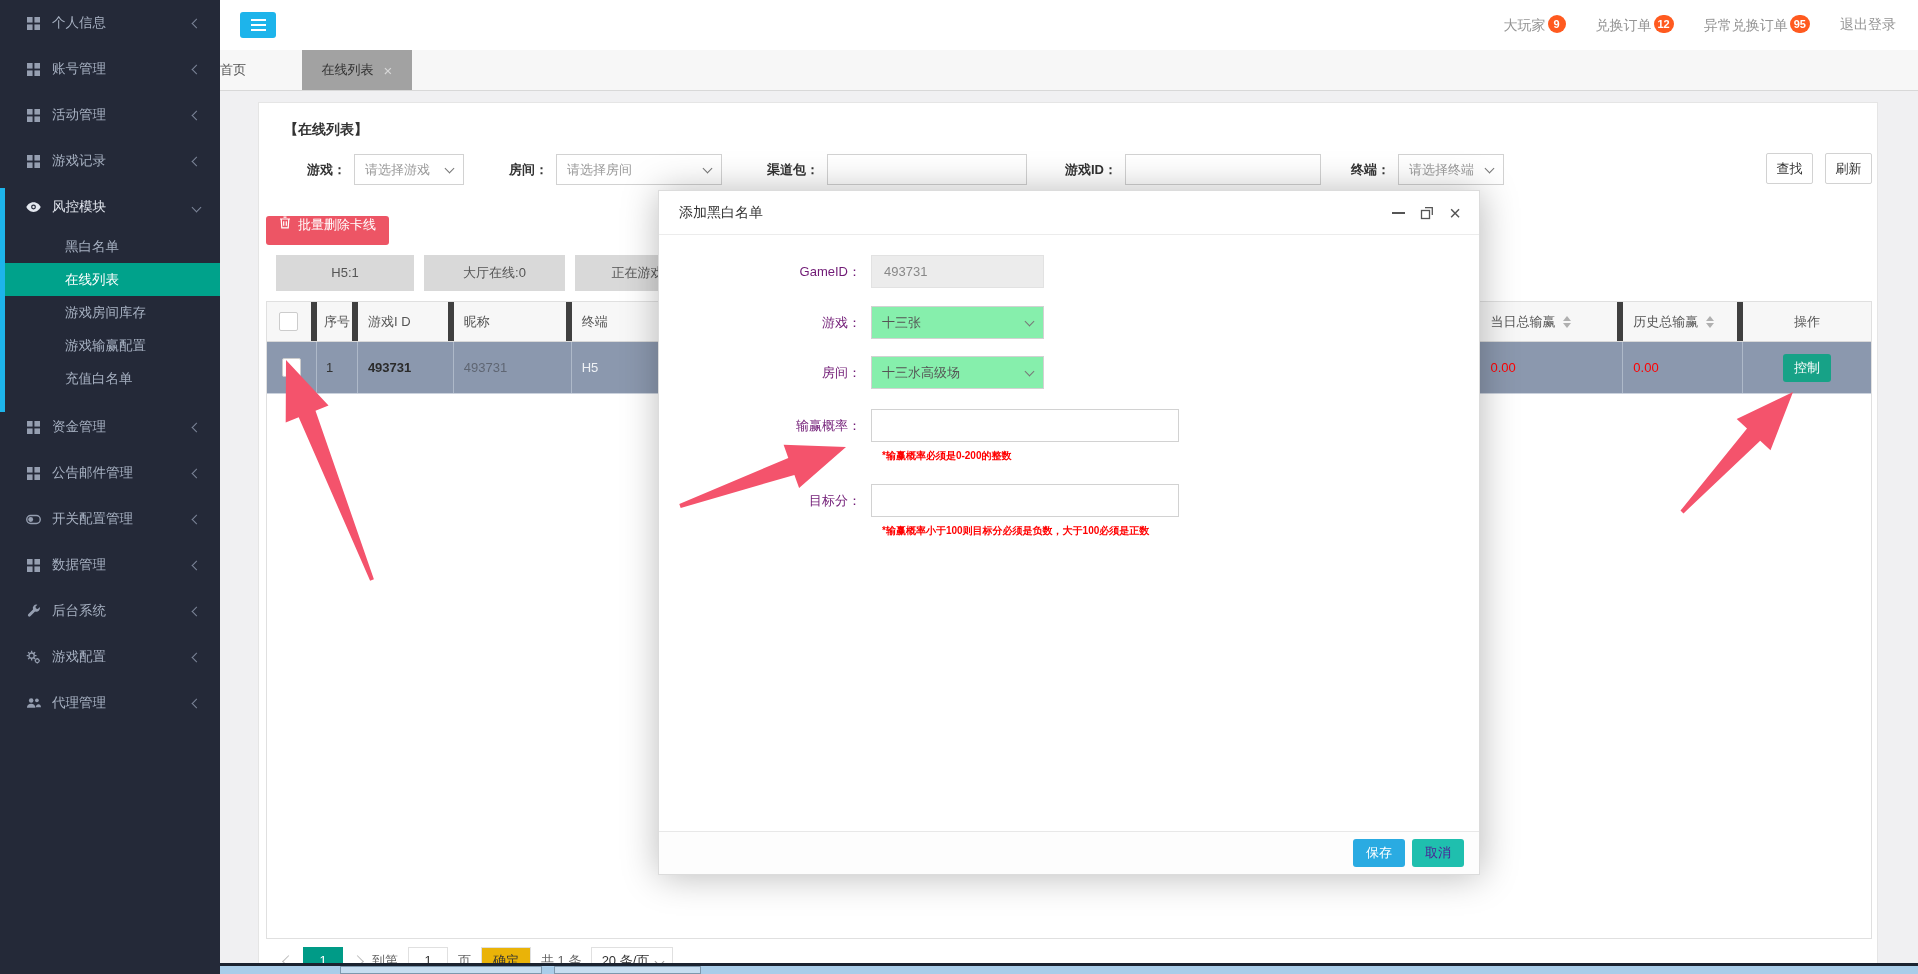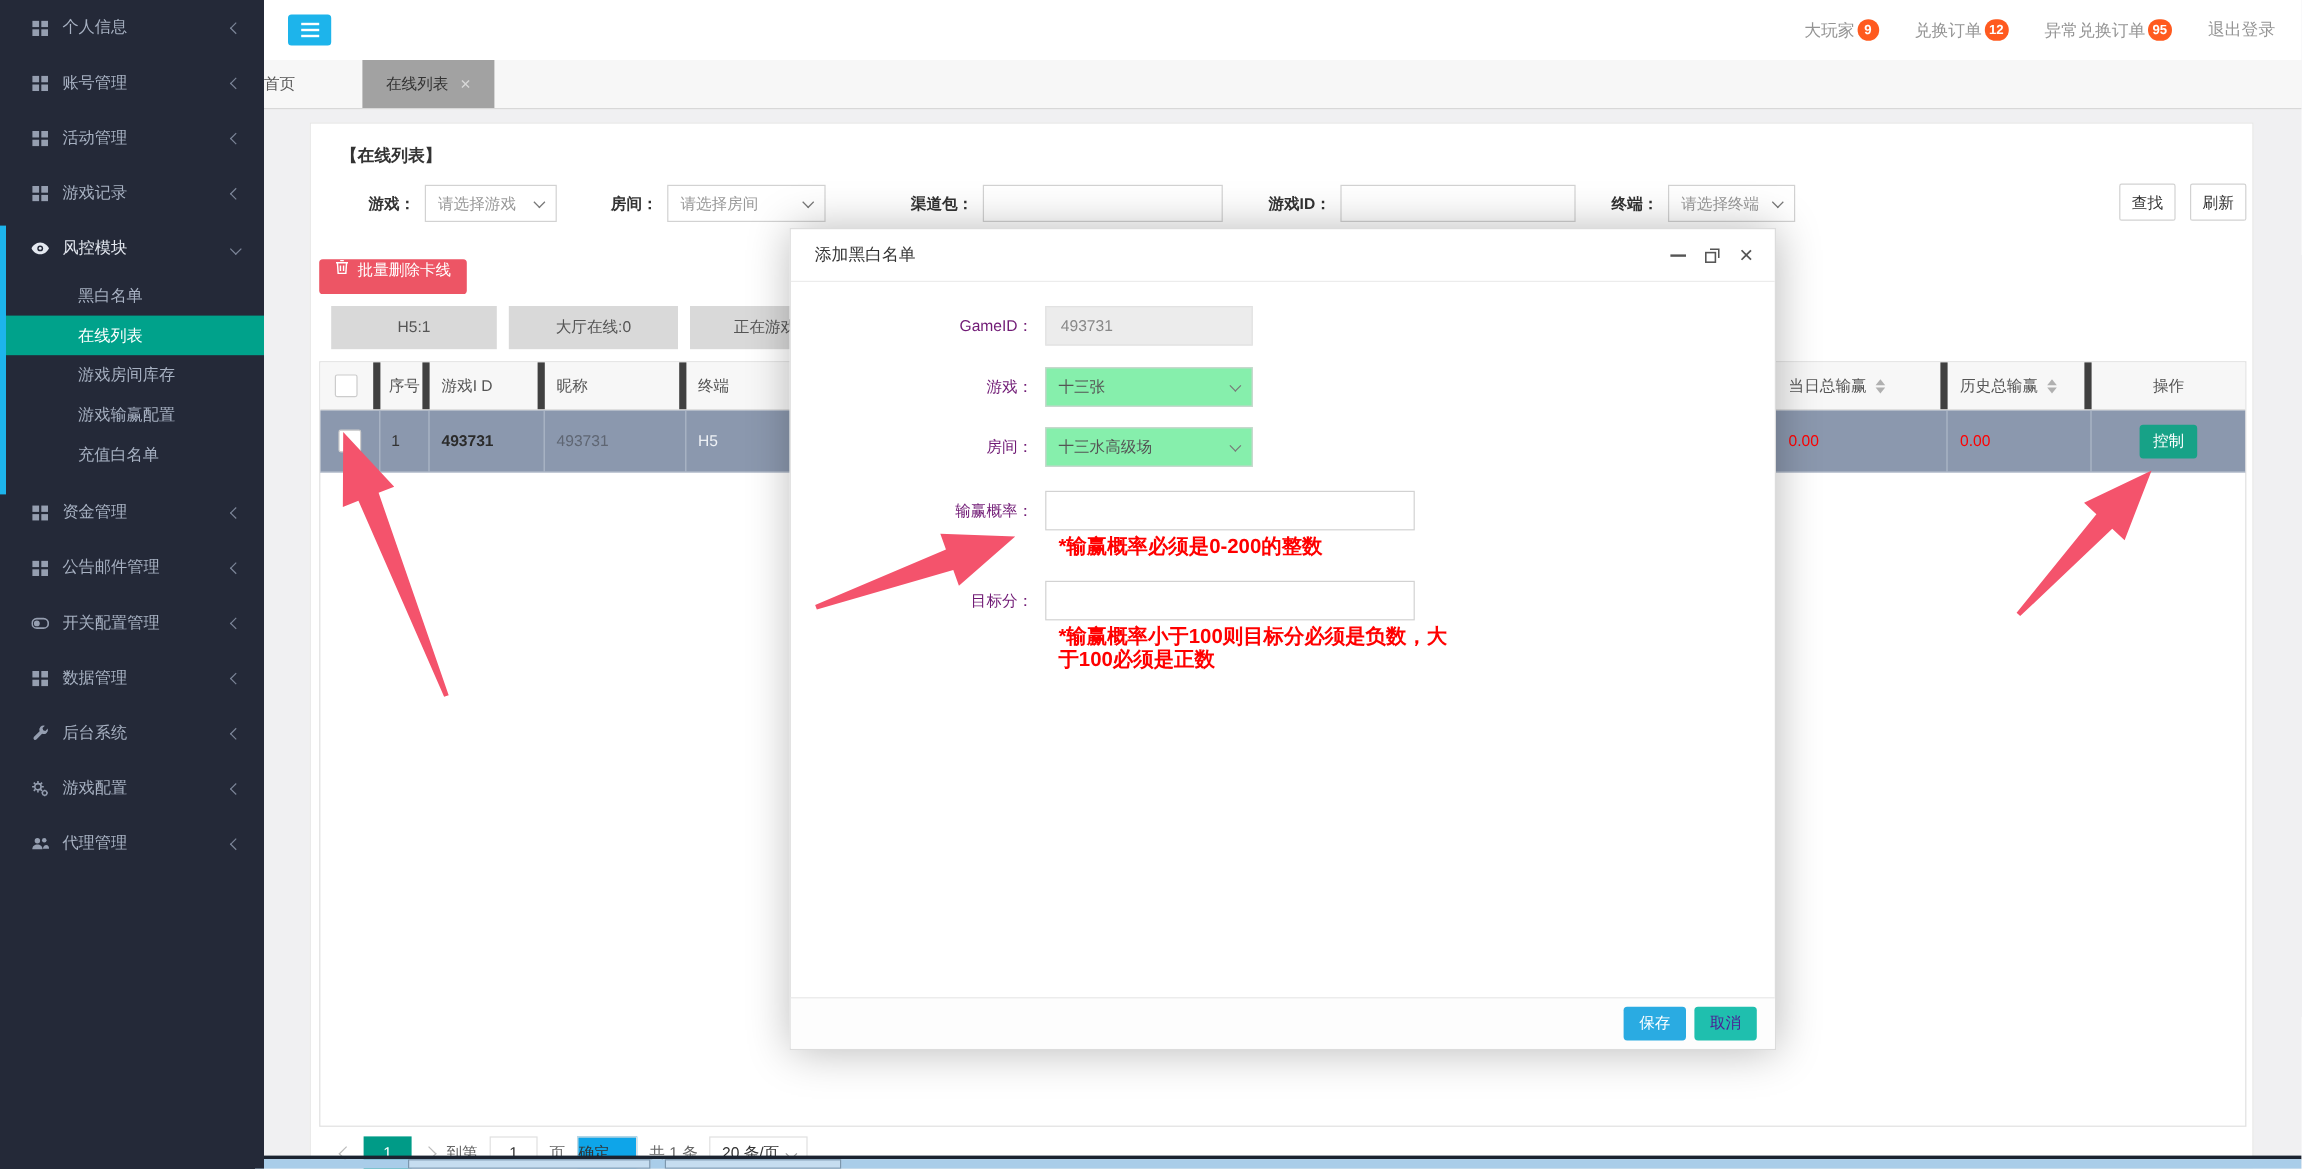--- a/index.html
+++ b/index.html
@@ -62,38 +62,38 @@
   .tri-d{width:0;height:0;border-left:4px solid transparent;border-right:4px solid transparent;border-top:5px solid #b0b0b0}
   .btn-ctl{background:#17a287;color:#fff;border-radius:3px;padding:5px 11px;font-size:13px;cursor:pointer}
   .red{color:#ff0000}
   
   .pager{position:absolute;left:25px;top:844px;height:28px;display:flex;align-items:center;gap:10px;font-size:13px;color:#666}
   .pg-chev{width:8px;height:8px;border-right:1.5px solid #bbb;border-bottom:1.5px solid #bbb;cursor:pointer}
   .pg-chev.l{transform:rotate(135deg)}
   .pg-chev.r{transform:rotate(-45deg)}
   .pg-cur{width:40px;height:28px;background:#009b87;color:#fff;text-align:center;line-height:28px;cursor:pointer}
   .pg-in{width:40px;height:28px;border:1px solid #e0e0e0;box-sizing:border-box;text-align:center;line-height:26px;color:#333;background:#fff}
-  .pg-btn{width:50px;height:28px;border:1px solid #e0e0e0;box-sizing:border-box;text-align:left;line-height:26px;color:#333;background:#0ea5e9;cursor:pointer}
+  .pg-btn{width:50px;height:28px;border:1px solid #e0e0e0;box-sizing:border-box;text-align:center;line-height:26px;color:#333;background:#eab308;cursor:pointer}
   .pg-sel{width:82px;height:28px;border:1px solid #e0e0e0;box-sizing:border-box;display:flex;align-items:center;justify-content:center;gap:7px;color:#333;background:#fff;cursor:pointer}
   
   .modal{position:absolute;left:658px;top:190px;width:822px;height:685px;background:#fff;z-index:10;
          box-shadow:1px 1px 35px rgba(0,0,0,.28);border:1px solid #dcdcdc;box-sizing:border-box}
   .m-title{height:43px;line-height:43px;padding-left:20px;font-size:14px;color:#333;border-bottom:1px solid #ececec}
   .m-tools{position:absolute;right:18px;top:0;height:43px;display:flex;align-items:center;gap:15px;color:#555}
   .m-min{display:inline-block;width:13px;height:2px;background:#555;cursor:pointer}
   .m-restore{width:14px;height:14px;color:#555;cursor:pointer}
   .m-close{font-size:20px;line-height:14px;color:#555;cursor:pointer}
   .m-row{position:absolute;left:0;width:100%;height:33px;display:flex;align-items:center}
   .m-label{width:212px;text-align:right;padding-right:10px;font-size:13px;color:#701a75;box-sizing:border-box;white-space:nowrap}
   .m-input-dis{width:173px;height:33px;background:#ececec;border:1px solid #e2e2e2;box-sizing:border-box;line-height:31px;padding-left:12px;color:#888;font-size:13px}
   .m-sel{width:173px;height:33px;border:1px solid #d2d2d2;box-sizing:border-box;background:#86efac;display:flex;align-items:center;
          justify-content:space-between;padding:0 10px;color:#555;font-size:13px;cursor:pointer}
   .m-sel .chev{border-color:#777;margin-top:-3px}
   .m-input{width:308px;height:33px;border:1px solid #d2d2d2;box-sizing:border-box;background:#fff;outline:none;font-size:13px;padding:0 8px}
-  .m-hint{position:absolute;left:223px;color:#ff0000;font-size:17px;line-height:19px;width:335px;font-weight:bold}
+  .m-hint{position:absolute;left:223px;color:#ff0000;font-size:10px;line-height:19px;width:335px;font-weight:bold}
   .m-foot{position:absolute;left:0;right:0;bottom:0;height:42px;border-top:1px solid #e8e8e8;background:#fdfdfd}
   .m-btns{position:absolute;right:15px;top:7px;display:flex;gap:7px}
   .btn-save{height:28px;line-height:28px;padding:0 13px;background:#2aabe2;color:#fff;border-radius:3px;font-size:13px;cursor:pointer}
   .btn-cancel{height:28px;line-height:28px;padding:0 13px;background:#1fbfae;color:#4c1d95;border-radius:3px;font-size:13px;cursor:pointer}
   
   #arrow-layer{position:absolute;left:0;top:0;width:1918px;height:974px;z-index:20;pointer-events:none}
   .tbar-dark{position:absolute;left:0;top:963px;width:1918px;height:3px;background:#1b2330;z-index:5}
   .tbar-blue{position:absolute;left:0;top:966px;width:1918px;height:8px;background:#a9cde9;z-index:5}
   .tb-box{position:absolute;top:966px;height:8px;border:1px solid #7c97ad;background:#c6ddf0;box-sizing:border-box;z-index:5}
 </style>
@@ -273,21 +273,21 @@
 <div class="panel">
   <div class="p-title">【在线列表】</div>
 
   <div class="filters">
     <span class="flabel">游戏：</span>
     <div class="fsel" style="width:110px;margin-right:45px">
       <span>请选择游戏</span>
         <span class="chev down"></span>
     </div>
     <span class="flabel">房间：</span>
-    <div class="fsel" style="width:132px;margin-right:71px">
+    <div class="fsel" style="width:166px;margin-right:45px">
       <span>请选择房间</span>
         <span class="chev down"></span>
     </div>
     <span class="flabel">渠道包：</span>
     <input class="finput" style="width: 200px; margin-right: 38px;">
     <span class="flabel">游戏ID：</span>
     <input class="finput" style="width: 196px; margin-right: 30px;">
     <span class="flabel">终端：</span>
     <div class="fsel" style="width:106px">
       <span>请选择终端</span>

